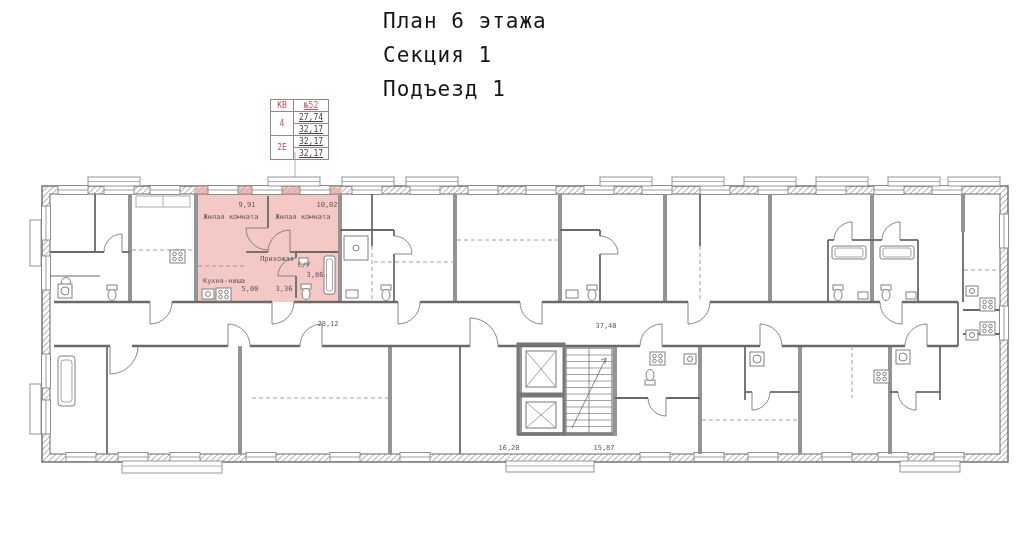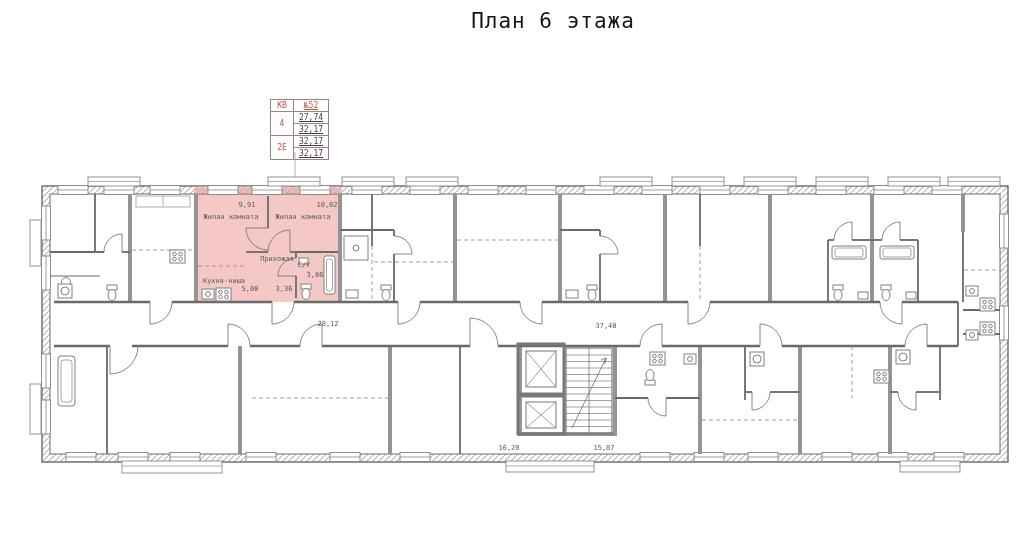--- a/index.html
+++ b/index.html
@@ -1,35 +1,37 @@
 <!DOCTYPE html>
 <html><head>
 <meta charset="utf-8">
 <style>
   html,body{margin:0;padding:0;background:#fff;}
   body{width:1024px;height:552px;position:relative;overflow:hidden;
        font-family:"DejaVu Sans Mono", monospace;}
-  .title-block{position:absolute;left:383px;top:4px;width:340px;text-align:center;
+  .title-block{position:absolute;left:383px;top:4px;width:340px;text-align:left;
        color:#151515;font-size:21px;line-height:34px;letter-spacing:1px;}
   .info-table{position:absolute;left:270px;top:99px;}
   .info-table table{border-collapse:collapse;background:#fff;}
   .info-table td{border:1px solid #9e8280;font-size:8px;line-height:11px;
        padding:0 2px;text-align:center;color:#3f3f3f;min-width:18px;}
   .info-table td.c2{min-width:30px;text-decoration:underline;}
   .info-table .red{color:#c4524a;}
   .plan{position:absolute;left:0;top:0;}
   svg text{font-family:"DejaVu Sans Mono", monospace;fill:#5a5a5a;}
   .room-label{font-size:7px;}
   .area-label{font-size:7px;}
 </style>
 </head>
 <body>
 
 <div class="title-block">
   <div>План 6 этажа</div>
+  <div>Секция 1</div>
+  <div>Подъезд 1</div>
 </div>
 
 <div class="info-table">
   <table>
     <tbody>
         <tr>
       <td class="red">КВ</td>
       <td class="red c2">№52</td>
     </tr>
     <tr>

